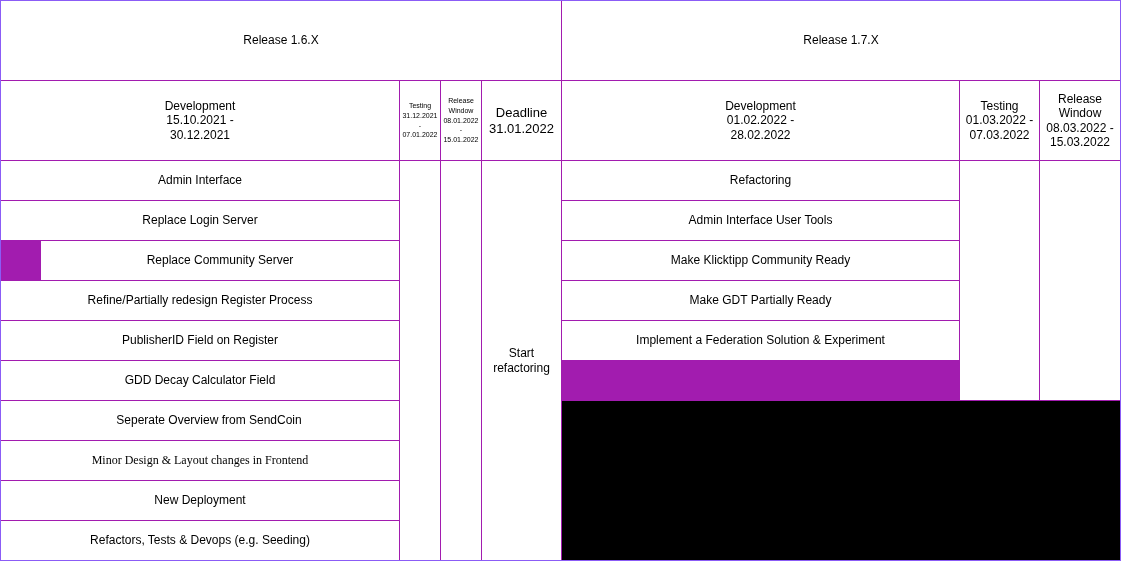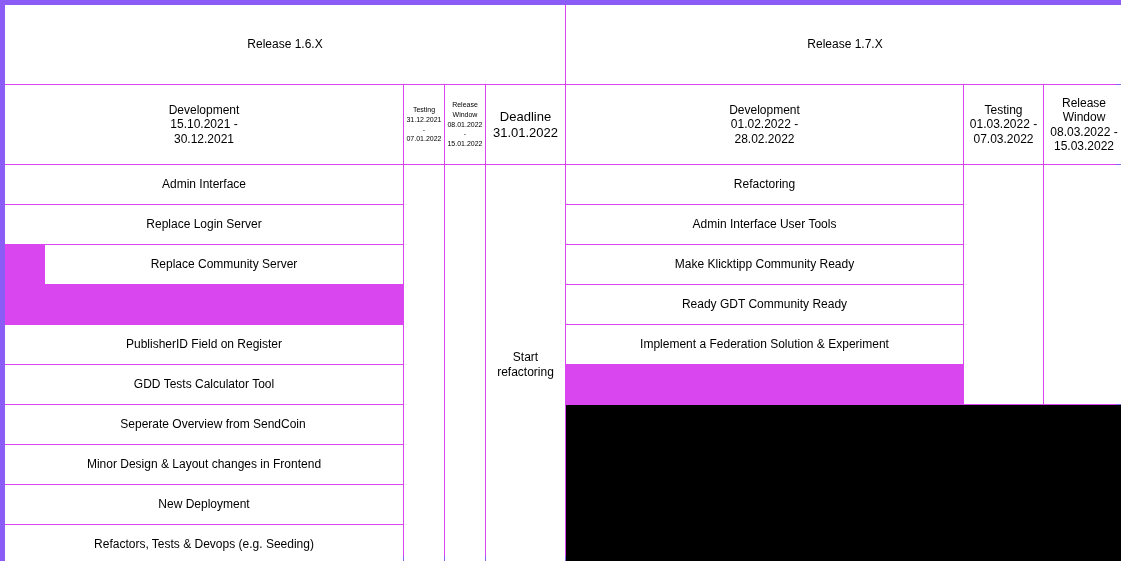--- a/index.html
+++ b/index.html
@@ -4,22 +4,22 @@
 <style>
   html, body {
     margin: 0;
     padding: 0;
     background: #ffffff;
   }
   .plan-table {
     box-sizing: border-box;
     width: 1121px;
     height: 561px;
-    border: 5px solid #8b5cf6;
-    background: #d946ef; 
+    border: 1px solid #8b5cf6;
+    background: #a21caf; 
     display: grid;
     grid-template-columns: 398px 40px 40px 79px 397px 79px 80px;
     grid-template-rows: 79px 79px repeat(10, 39px);
     gap: 1px;
     font-family: "Liberation Sans", sans-serif;
     color: #000000;
   }
   .cell {
     background: #ffffff;
     display: flex;
@@ -78,35 +78,36 @@
 01.03.2022 -
 07.03.2022</div>
   <div class="cell" style="grid-column:7; grid-row:2;">Release
 Window
 08.03.2022 -
 15.03.2022</div>
 
   <div class="cell" style="grid-column:1; grid-row:3;">Admin Interface</div>
   <div class="cell" style="grid-column:1; grid-row:4;">Replace Login Server</div>
   <div class="cell" style="grid-column:1; grid-row:5;margin-left:40px;">Replace Community Server</div>
+  <div class="cell" style="grid-column:1; grid-row:6;">Refine/Partially redesign Register Process</div>
   <div class="cell" style="grid-column:1; grid-row:7;">PublisherID Field on Register</div>
-  <div class="cell" style="grid-column:1; grid-row:8;">GDD Tests Calculator Tool</div>
+  <div class="cell" style="grid-column:1; grid-row:8;">GDD Decay Calculator Field</div>
   <div class="cell" style="grid-column:1; grid-row:9;padding-left:20px;">Seperate Overview from SendCoin</div>
-  <div class="cell" style="grid-column:1; grid-row:10;">Minor Design &amp; Layout changes in Frontend</div>
+  <div class="cell" style="grid-column:1; grid-row:10;font-family:Liberation Serif, serif;">Minor Design &amp; Layout changes in Frontend</div>
   <div class="cell" style="grid-column:1; grid-row:11;text-align:right;">New Deployment</div>
   <div class="cell" style="grid-column:1; grid-row:12;">Refactors, Tests &amp; Devops (e.g. Seeding)</div>
 
   <div class="cell" style="grid-column:2; grid-row:3/13;"></div>
   <div class="cell" style="grid-column:3; grid-row:3/13;"></div>
   <div class="cell note" style="grid-column:4; grid-row:3/13;">Start refactoring</div>
 
   <div class="cell" style="grid-column:5; grid-row:3;">Refactoring</div>
   <div class="cell" style="grid-column:5; grid-row:4;">Admin Interface User Tools</div>
   <div class="cell" style="grid-column:5; grid-row:5;">Make Klicktipp Community Ready</div>
-  <div class="cell" style="grid-column:5; grid-row:6;">Ready GDT Community Ready</div>
+  <div class="cell" style="grid-column:5; grid-row:6;">Make GDT Partially Ready</div>
   <div class="cell" style="grid-column:5; grid-row:7;">Implement a Federation Solution &amp; Experiment</div>
 
   <div class="cell" style="grid-column:6; grid-row:3/9;"></div>
   <div class="cell" style="grid-column:7; grid-row:3/9;"></div>
 
   <div class="cell redacted" style="grid-column:5/8; grid-row:9/13;"></div>
 
 </div>
 
 </body></html>

